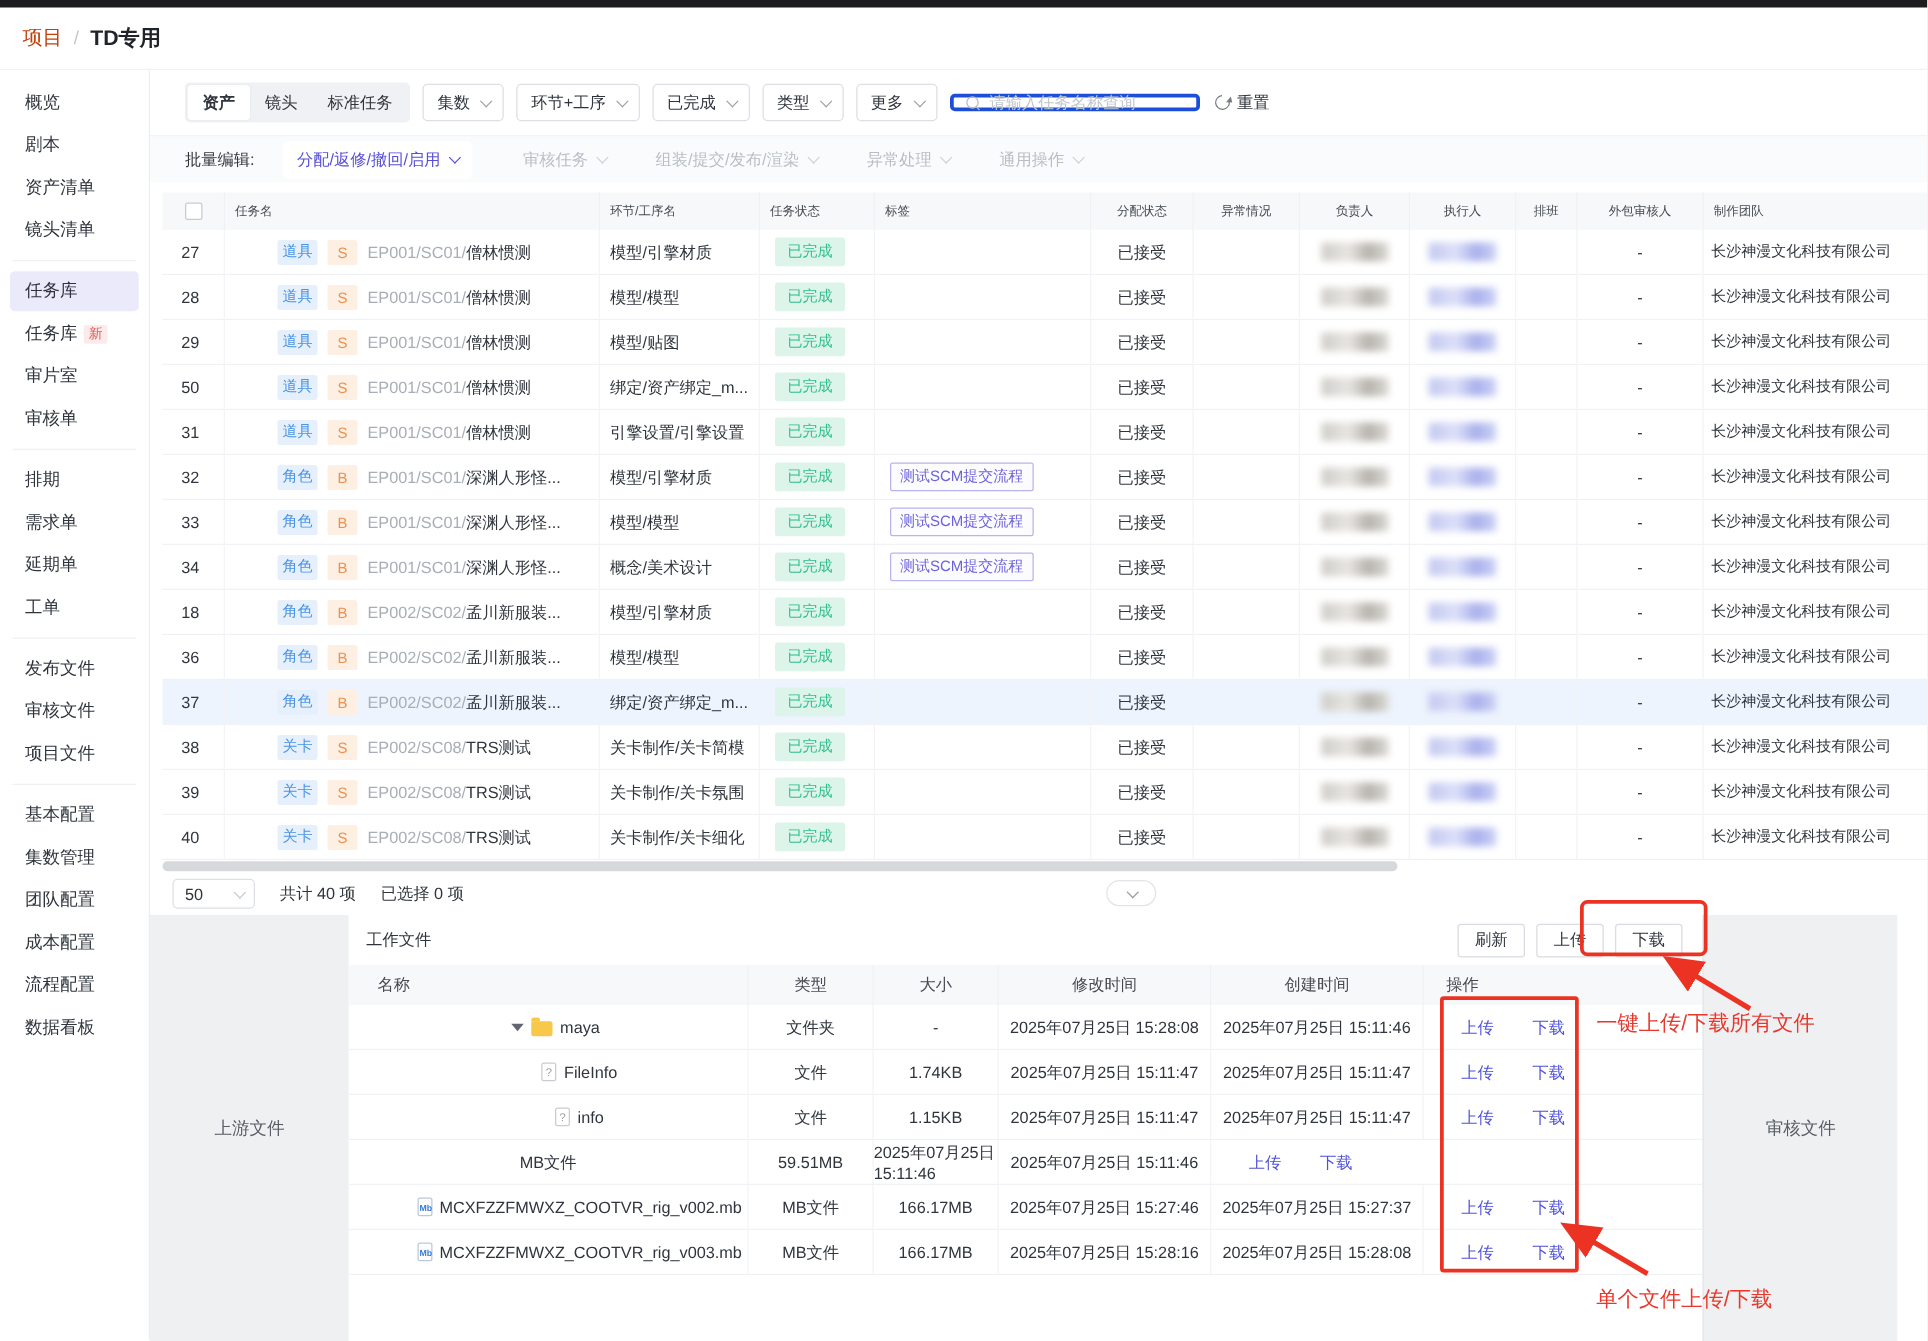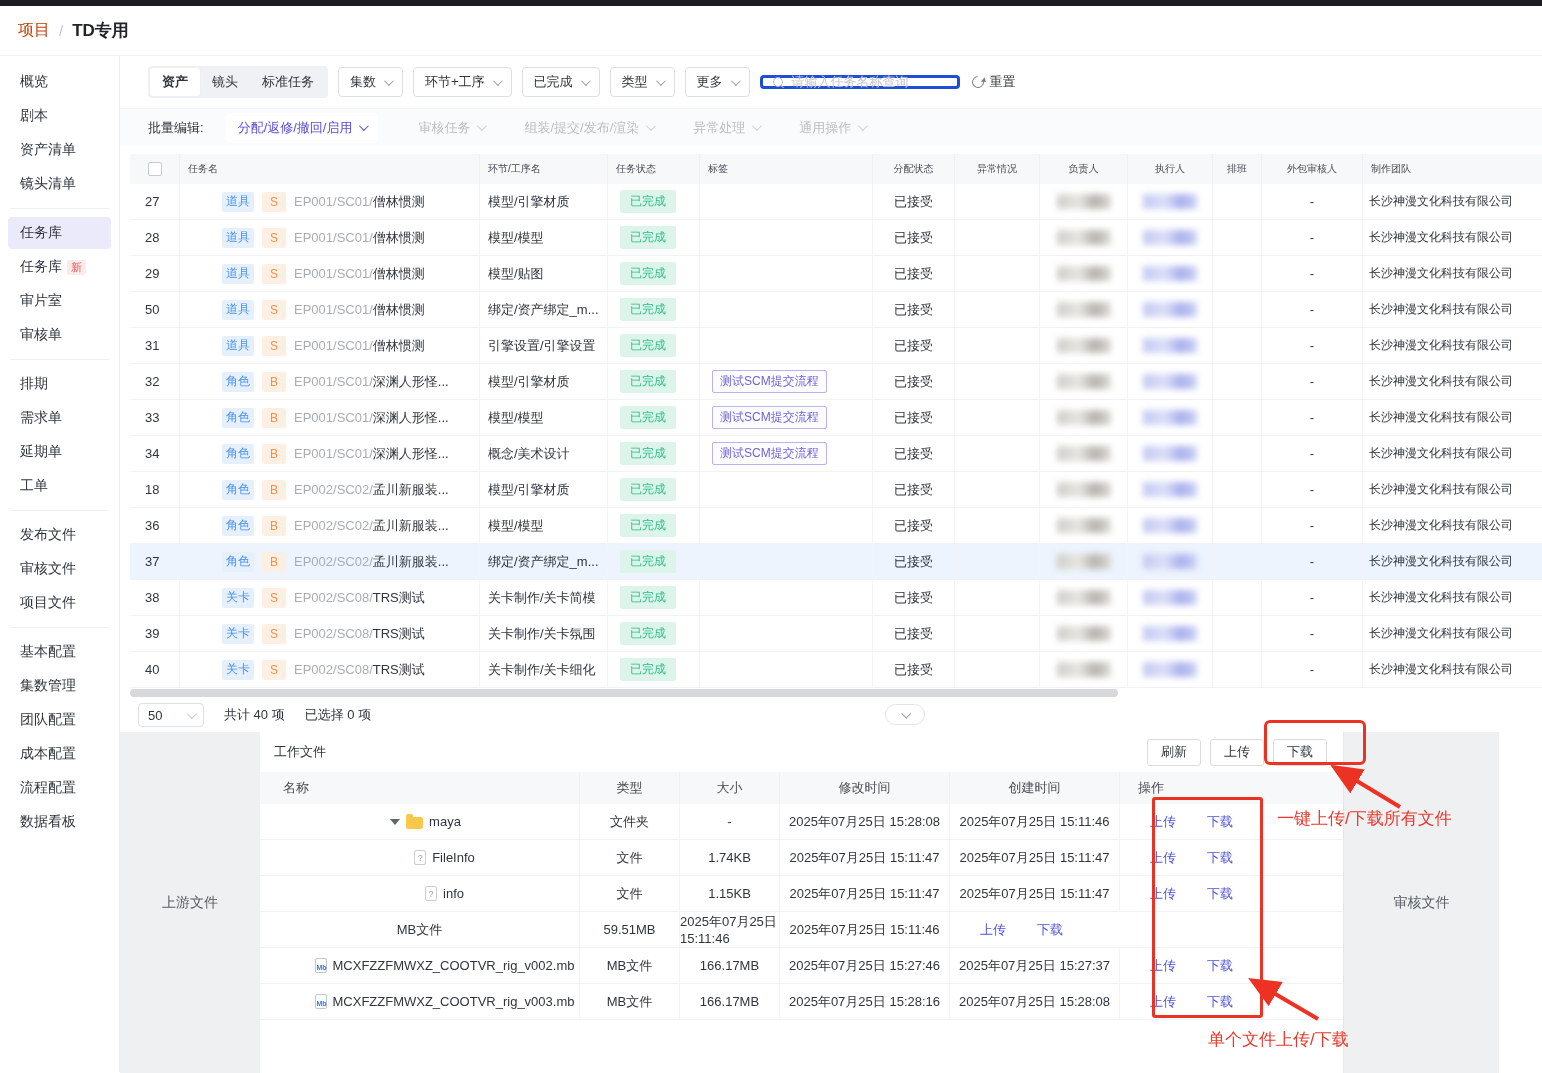--- a/index.html
+++ b/index.html
@@ -87,21 +87,21 @@
   .hscroll { margin-left:10px; width:1412px; height:10px; display:flex; align-items:center; }
   .hthumb { width:988px; height:8px; border-radius:4px; background:#d6d8dc; cursor:pointer; }
 
   
   .pagebar { height:34px; display:flex; align-items:center; gap:20px; padding-left:18px; font-size:13px; color:#30353d; }
   .psize { width:66px; height:24px; border:1px solid #dcdfe4; border-radius:4px; display:flex; align-items:center; justify-content:space-between; padding:0 9px; font-size:13px; cursor:pointer; background:#fff; }
   .psize .chev { border-color:#c3c8cf; }
 
   
   .file-section { display:flex; height:342px; }
-  .file-left { width:140px; background:#eff0f2; display:flex; align-items:center; justify-content:center; font-size:14px; color:#565c64; flex:none; }
+  .file-left { width:159px; background:#eff0f2; display:flex; align-items:center; justify-content:center; font-size:14px; color:#565c64; flex:none; }
   .file-center { width:1083px; background:#fff; flex:none; }
   .file-right { width:156px; background:#eff0f2; border-left:1px solid #e4e6e9; display:flex; align-items:center; justify-content:center; font-size:14px; color:#565c64; flex:none; }
   .file-margin { flex:1; background:#fff; }
   .fc-head { height:40px; display:flex; align-items:center; justify-content:space-between; padding:0 16px 0 14px; }
   .fc-title { font-size:13px; color:#30353d; }
   .fc-btns { display:flex; gap:9px; }
   .fbtn { height:27px; padding:0 13px; border:1px solid #d9dce1; border-radius:3px; background:#fff; font-size:13px; color:#30353d; cursor:pointer; font-family:inherit; }
   .f-head, .f-row { display:grid; grid-template-columns:320px 100px 100px 170px 170px 223px; }
   .f-head { height:32px; background:#f7f8fa; align-items:center; font-size:13px; color:#464b52; }
   .f-head > div { height:100%; display:flex; align-items:center; justify-content:center; border-right:1px solid #eff1f4; }
@@ -125,21 +125,21 @@
   .collapse-btn { position:absolute; left:885px; top:704px; width:40px; height:21px; background:#fff; border:1px solid #e2e4e8; border-radius:11px; display:flex; align-items:center; justify-content:center; cursor:pointer; z-index:5; }
   .collapse-btn .chev { transform:rotate(45deg) translateY(-1px); }
 
   
   .ann { position:absolute; inset:0; pointer-events:none; z-index:9; }
   .ann-box { position:absolute; border:3px solid #ec3323; }
   .ann-box-top { left:1264px; top:720px; width:102px; height:45px; border-radius:6px; }
   .ann-box-col { left:1152px; top:797px; width:111px; height:221px; border-radius:3px; }
   .ann-text { position:absolute; color:#e8382c; font-size:17px; white-space:nowrap; }
   .ann-text-top { left:1277px; top:807px; }
-  .ann-text-bottom { left:1208px; top:1028px; }
+  .ann-text-bottom { left:1277px; top:1028px; }
   .ann-svg { position:absolute; inset:0; width:100%; height:100%; }
 </style>
 </head>
 <body>
 
 <div class="app">
   <div class="topstrip"></div>
 
   <div class="breadcrumb">
     <span class="bc-root">项目</span>

